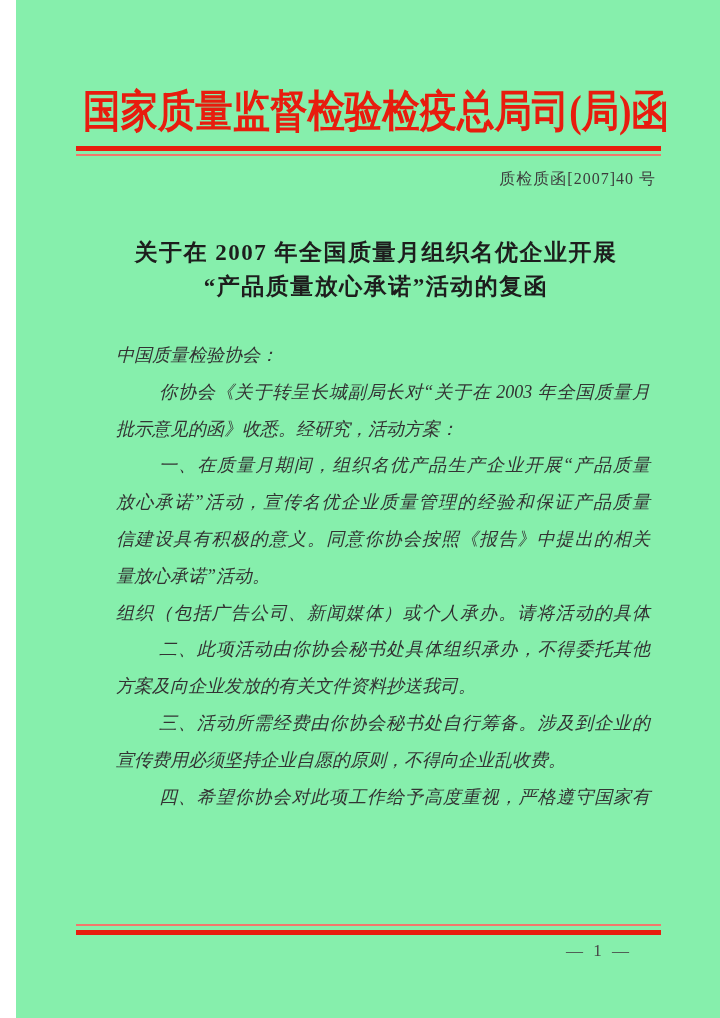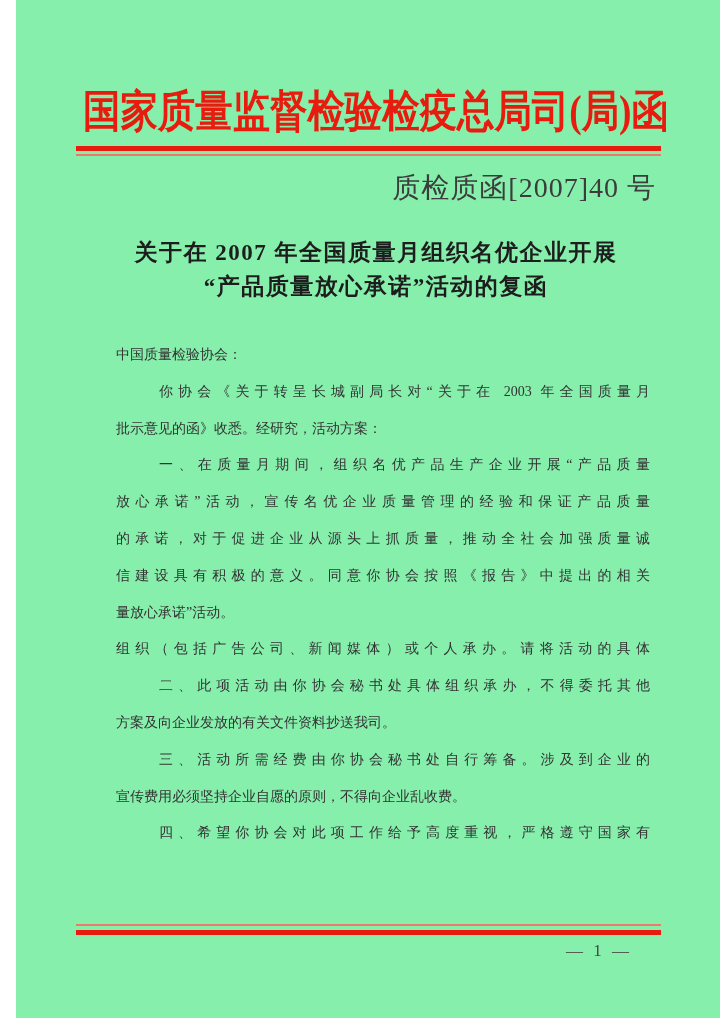--- a/index.html
+++ b/index.html
@@ -25,34 +25,34 @@
     transform-origin: 50% 50%;
     letter-spacing: 0px;
   }
   .rule { position: absolute; left: 60px; width: 585px; }
   .rule-top-thick   { top: 146px; height: 5px; background: var(--red, #e81c0e); }
   .rule-top-thin    { top: 154px; height: 2px; background: var(--red-light, #f2776b); }
   .rule-bottom-thin { top: 924px; height: 2px; background: var(--red-light, #f2776b); }
   .rule-bottom-thick{ top: 930px; height: 5px; background: var(--red, #e81c0e); }
   .doc-number {
     position: absolute; top: 169px; right: 80px;
-    font-size: 28px; color: #3c3c3c;
+    font-size: 16px; color: #3c3c3c;
     letter-spacing: 1px;
     white-space: nowrap;
   }
   .doc-title {
     position: absolute; top: 236px; left: 0; width: 720px;
     text-align: center;
     font-size: 23px; font-weight: bold; color: #1d1d1d;
     line-height: 34px;
     letter-spacing: 1.5px;
   }
   .body-text {
     position: absolute; top: 337px; left: 100px; width: 534px;
-    font-size: 14px; color: #333333;
+    font-size: 18px; color: #333333; font-style: italic;
   }
   .line {
     line-height: 36.8px;
     height: 36.8px;
     overflow: visible;
     white-space: nowrap;
   }
   .line.j {
     white-space: normal;
     text-align: justify;
@@ -83,21 +83,20 @@
     <div>关于在 2007 年全国质量月组织名优企业开展</div>
     <div>“产品质量放心承诺”活动的复函</div>
   </div>
 
   <div class="body-text">
       <div class="line">中国质量检验协会：</div>
       <div class="line indent j">你协会《关于转呈长城副局长对“关于在 2003 年全国质量月</div>
       <div class="line">批示意见的函》收悉。经研究，活动方案：</div>
       <div class="line indent j">一、在质量月期间，组织名优产品生产企业开展“产品质量</div>
       <div class="line j">放心承诺”活动，宣传名优企业质量管理的经验和保证产品质量</div>
-      <div class="line j">的承诺，对于促进企业从源头上抓质量，推动全社会加强质量诚</div>
       <div class="line j">信建设具有积极的意义。同意你协会按照《报告》中提出的相关</div>
       <div class="line">量放心承诺”活动。</div>
       <div class="line j">组织（包括广告公司、新闻媒体）或个人承办。请将活动的具体</div>
       <div class="line indent j">二、此项活动由你协会秘书处具体组织承办，不得委托其他</div>
       <div class="line">方案及向企业发放的有关文件资料抄送我司。</div>
       <div class="line indent j">三、活动所需经费由你协会秘书处自行筹备。涉及到企业的</div>
       <div class="line">宣传费用必须坚持企业自愿的原则，不得向企业乱收费。</div>
       <div class="line indent j">四、希望你协会对此项工作给予高度重视，严格遵守国家有</div>
     </div>
 

